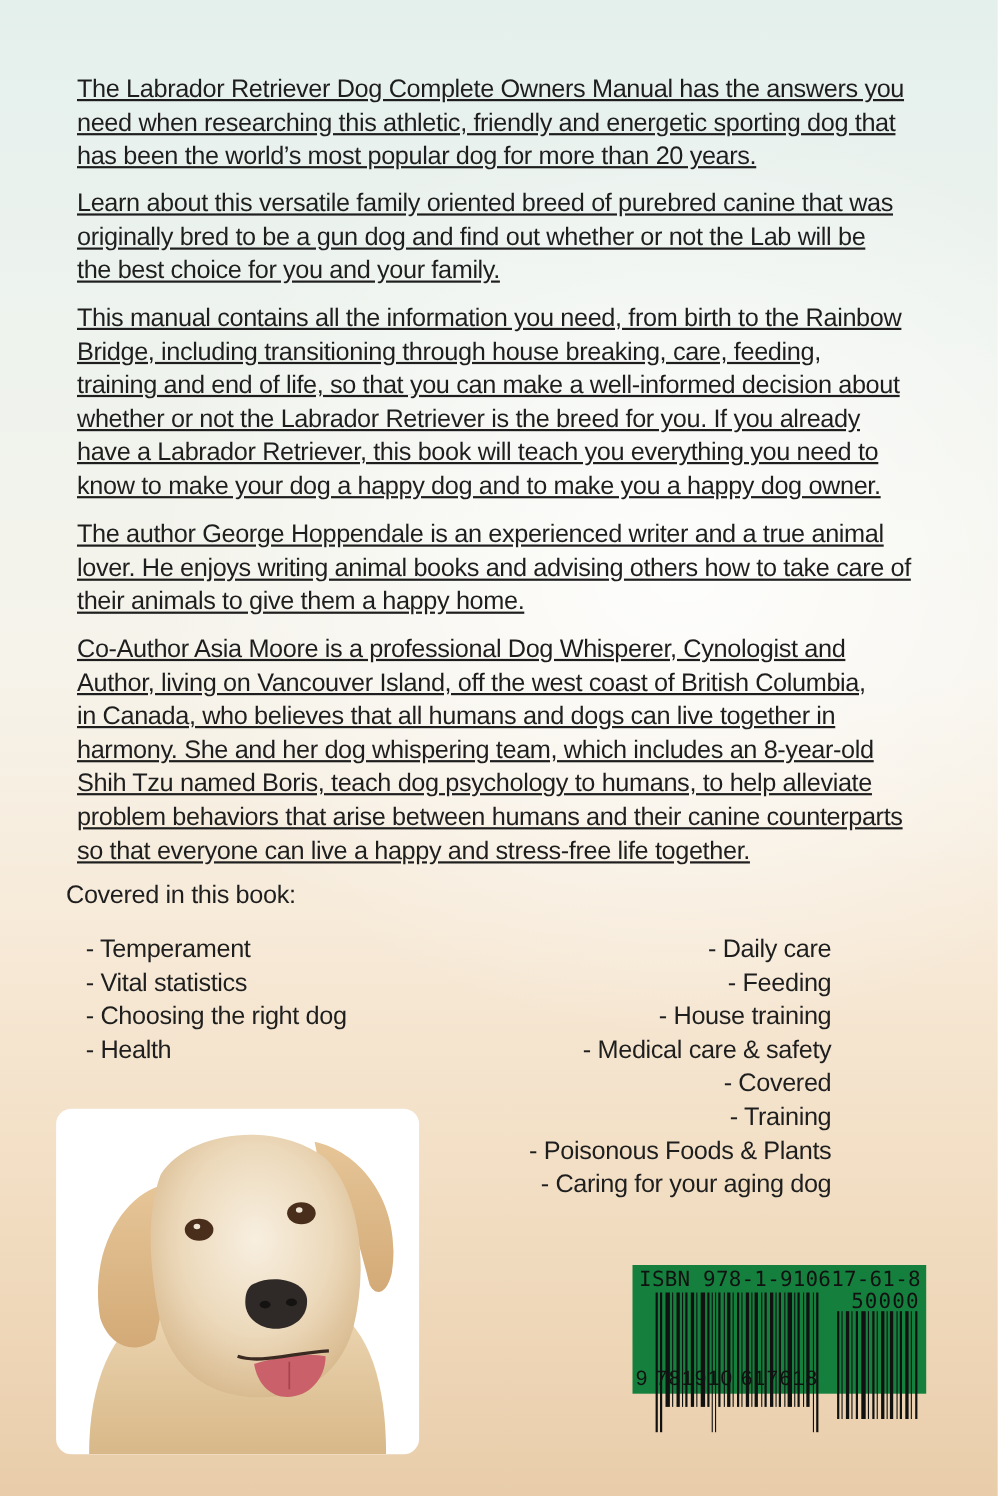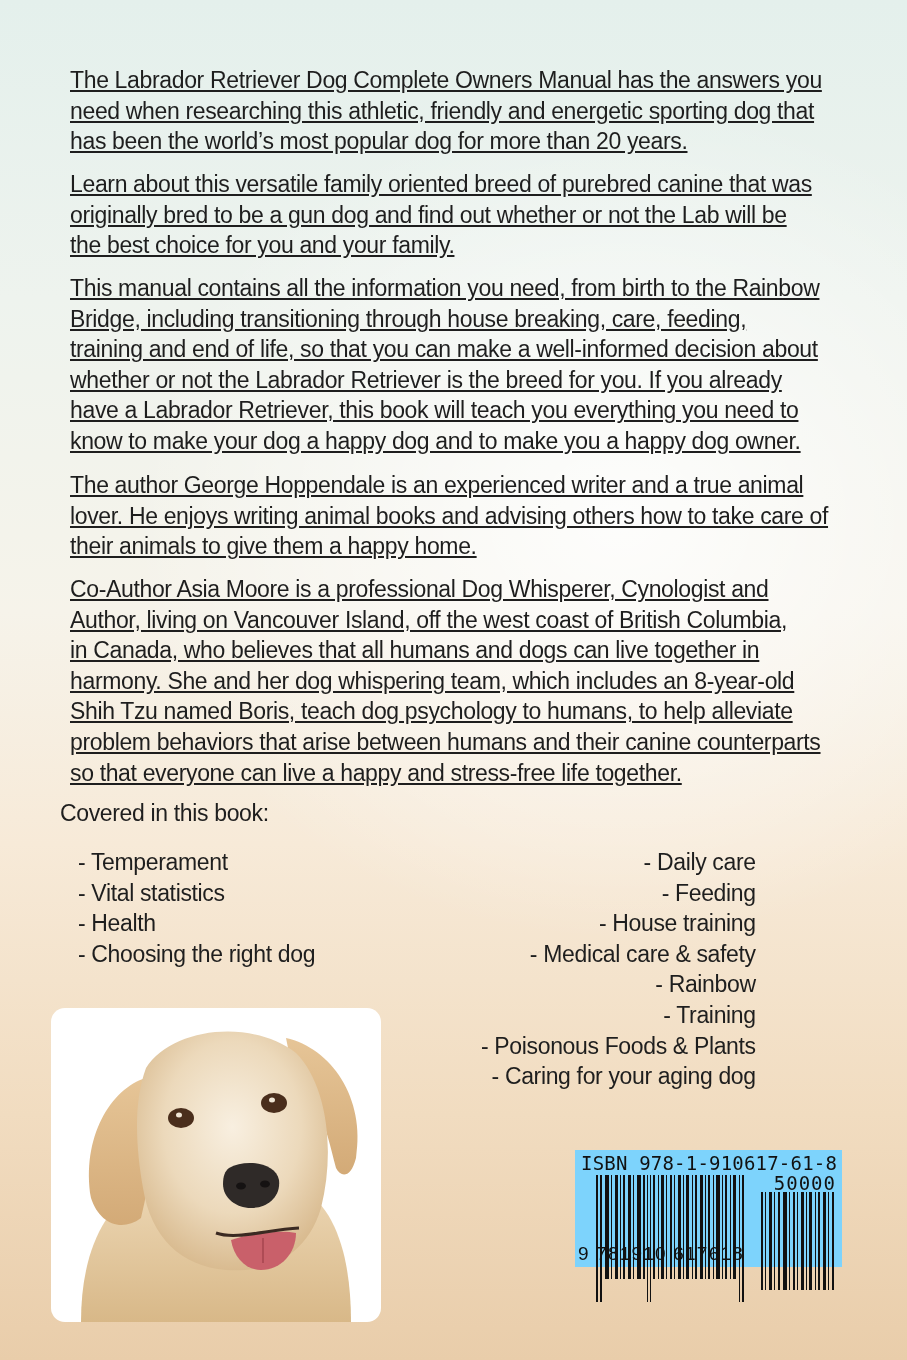--- a/index.html
+++ b/index.html
@@ -32,21 +32,21 @@
   
   .photo {
     position:absolute; left:51px; top:1008px; width:330px; height:314px;
     background:#ffffff; border-radius:14px; overflow:hidden;
   }
   .photo svg { display:block; }
 
   
   .barcode-box {
     position:absolute; left:575px; top:1150px; width:267px; height:117px;
-    background:#7dd3fc;
+    background:#15803d;
   }
   .isbn-text {
     position:absolute; left:6px; top:2px; font-family:"DejaVu Sans Mono", monospace;
     font-size:19px; letter-spacing:0.2px; color:#111;
   }
   .addon-text {
     position:absolute; right:6px; top:22px; font-family:"DejaVu Sans Mono", monospace;
     font-size:19px; color:#111; letter-spacing:1px;
   }
   .ean-text {
@@ -79,30 +79,30 @@
 harmony. She and her dog whispering team, which includes an 8-year-old
 Shih Tzu named Boris, teach dog psychology to humans, to help alleviate
 problem behaviors that arise between humans and their canine counterparts
 so that everyone can live a happy and stress-free life together.</p>
 
 <div class="list-head">Covered in this book:</div>
 
 <ul class="col" id="col-left">
   <li>- Temperament</li>
   <li>- Vital statistics</li>
+  <li>- Choosing the right dog</li>
   <li>- Health</li>
-  <li>- Choosing the right dog</li>
 </ul>
 
 <ul class="col" id="col-right">
   <li>- Daily care</li>
   <li>- Feeding</li>
   <li>- House training</li>
   <li>- Medical care &amp; safety</li>
-  <li>- Rainbow</li>
+  <li>- Covered</li>
   <li>- Training</li>
   <li>- Poisonous Foods &amp; Plants</li>
   <li>- Caring for your aging dog</li>
 </ul>
 
 <div class="photo">
   <svg width="330" height="314" viewBox="0 0 330 314">
     <defs>
       <radialGradient id="fur" cx="50%" cy="40%" r="60%">
         <stop offset="0%" stop-color="#f8efe0"></stop>

